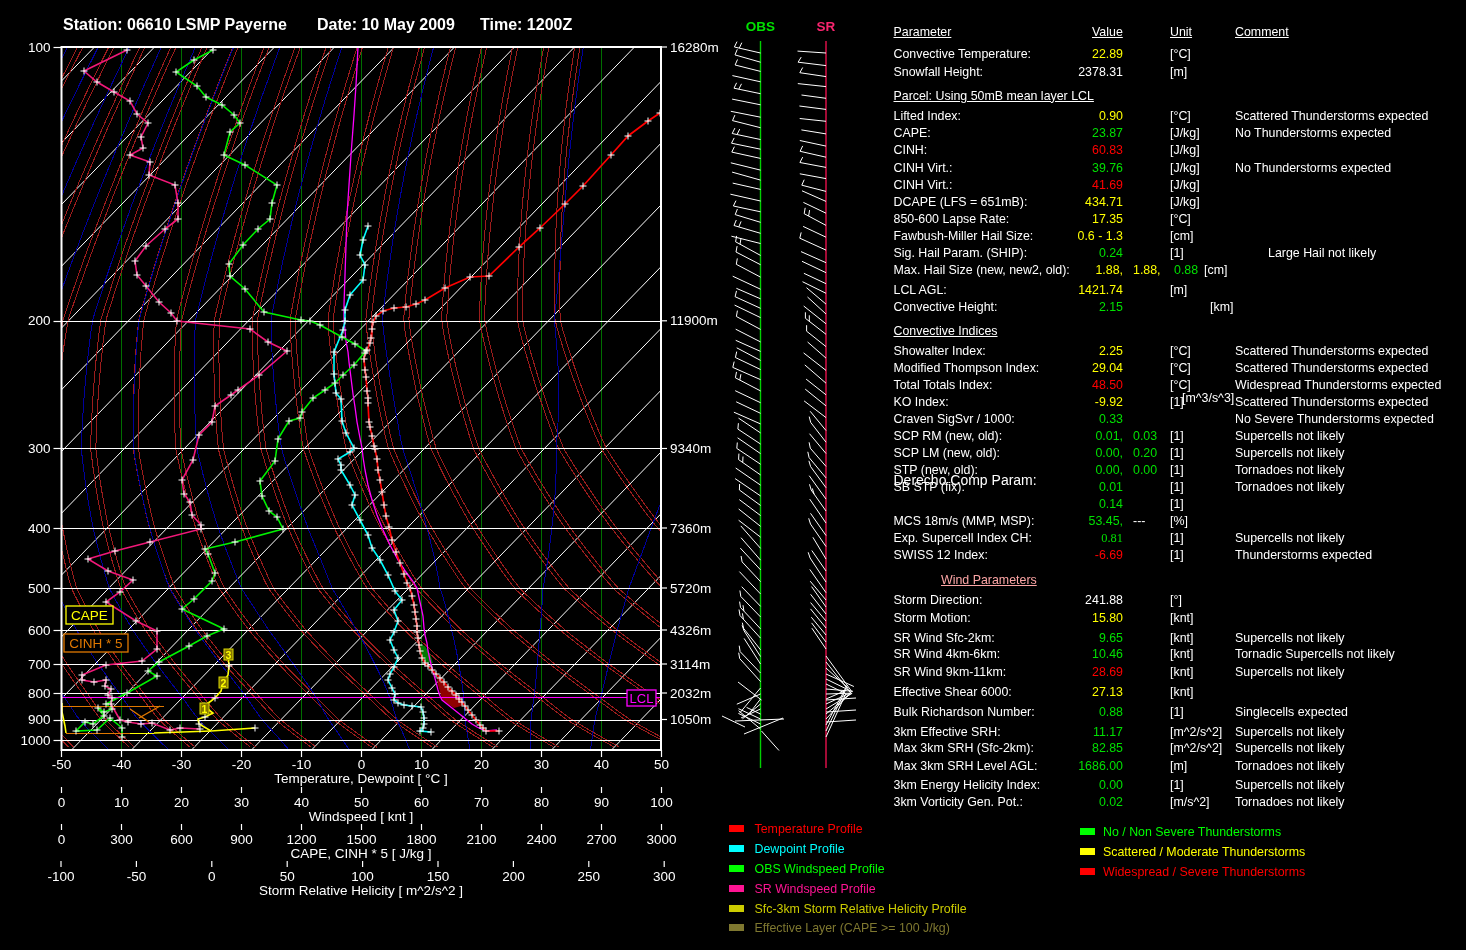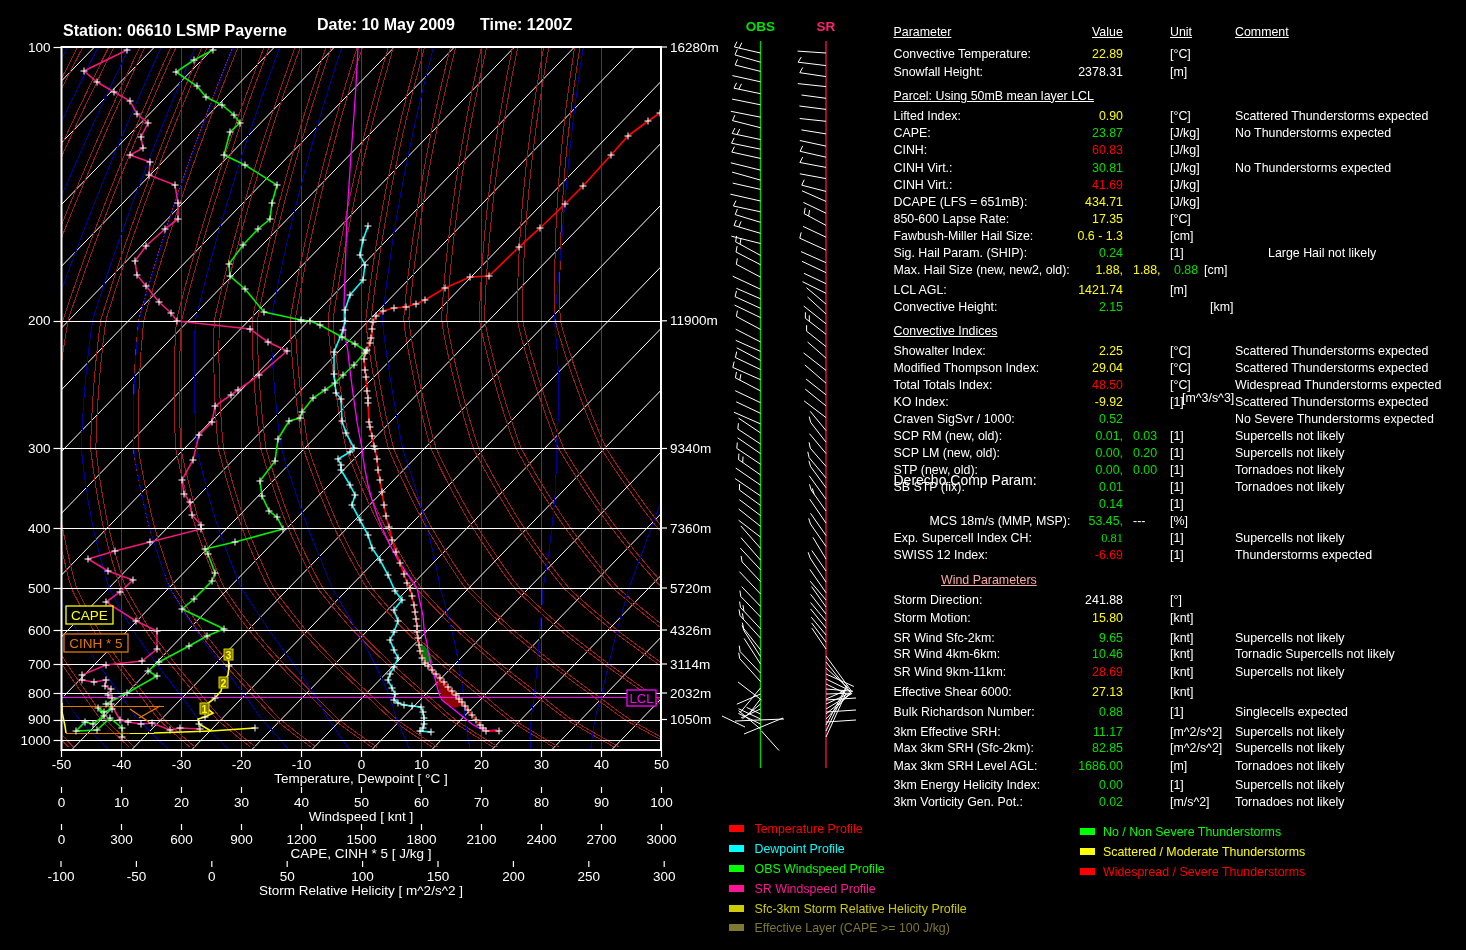--- a/index.html
+++ b/index.html
@@ -280,21 +280,21 @@
 <div style="position:absolute;left:1170px;top:109.3px;color:#FFFFFF;font-size:12.4px;font-weight:normal;white-space:nowrap;">[°C]</div>
 <div style="position:absolute;left:1235px;top:109.3px;color:#FFFFFF;font-size:12.4px;font-weight:normal;white-space:nowrap;">Scattered Thunderstorms expected</div>
 <div style="position:absolute;left:893.5px;top:126.1px;color:#FFFFFF;font-size:12.4px;font-weight:normal;white-space:nowrap;">CAPE:</div>
 <div style="position:absolute;left:1000px;top:126.1px;width:123px;color:#00E000;font-size:12.4px;text-align:right;white-space:nowrap;">23.87</div>
 <div style="position:absolute;left:1170px;top:126.1px;color:#FFFFFF;font-size:12.4px;font-weight:normal;white-space:nowrap;">[J/kg]</div>
 <div style="position:absolute;left:1235px;top:126.1px;color:#FFFFFF;font-size:12.4px;font-weight:normal;white-space:nowrap;">No Thunderstorms expected</div>
 <div style="position:absolute;left:893.5px;top:143.3px;color:#FFFFFF;font-size:12.4px;font-weight:normal;white-space:nowrap;">CINH:</div>
 <div style="position:absolute;left:1000px;top:143.3px;width:123px;color:#FF0000;font-size:12.4px;text-align:right;white-space:nowrap;">60.83</div>
 <div style="position:absolute;left:1170px;top:143.3px;color:#FFFFFF;font-size:12.4px;font-weight:normal;white-space:nowrap;">[J/kg]</div>
 <div style="position:absolute;left:893.5px;top:160.5px;color:#FFFFFF;font-size:12.4px;font-weight:normal;white-space:nowrap;">CINH Virt.:</div>
-<div style="position:absolute;left:1000px;top:160.5px;width:123px;color:#00E000;font-size:12.4px;text-align:right;white-space:nowrap;">30.81</div>
+<div style="position:absolute;left:1000px;top:160.5px;width:123px;color:#00E000;font-size:12.4px;text-align:right;white-space:nowrap;">39.76</div>
 <div style="position:absolute;left:1170px;top:160.5px;color:#FFFFFF;font-size:12.4px;font-weight:normal;white-space:nowrap;">[J/kg]</div>
 <div style="position:absolute;left:1235px;top:160.5px;color:#FFFFFF;font-size:12.4px;font-weight:normal;white-space:nowrap;">No Thunderstorms expected</div>
 <div style="position:absolute;left:893.5px;top:177.7px;color:#FFFFFF;font-size:12.4px;font-weight:normal;white-space:nowrap;">CINH Virt.:</div>
 <div style="position:absolute;left:1000px;top:177.7px;width:123px;color:#FF0000;font-size:12.4px;text-align:right;white-space:nowrap;">41.69</div>
 <div style="position:absolute;left:1170px;top:177.7px;color:#FFFFFF;font-size:12.4px;font-weight:normal;white-space:nowrap;">[J/kg]</div>
 <div style="position:absolute;left:893.5px;top:194.5px;color:#FFFFFF;font-size:12.4px;font-weight:normal;white-space:nowrap;">DCAPE (LFS = 651mB):</div>
 <div style="position:absolute;left:1000px;top:194.5px;width:123px;color:#FFFF00;font-size:12.4px;text-align:right;white-space:nowrap;">434.71</div>
 <div style="position:absolute;left:1170px;top:194.5px;color:#FFFFFF;font-size:12.4px;font-weight:normal;white-space:nowrap;">[J/kg]</div>
 <div style="position:absolute;left:893.5px;top:211.7px;color:#FFFFFF;font-size:12.4px;font-weight:normal;white-space:nowrap;">850-600 Lapse Rate:</div>
 <div style="position:absolute;left:1000px;top:211.7px;width:123px;color:#FFFF00;font-size:12.4px;text-align:right;white-space:nowrap;">17.35</div>
@@ -328,21 +328,21 @@
 <div style="position:absolute;left:1235px;top:360.7px;color:#FFFFFF;font-size:12.4px;font-weight:normal;white-space:nowrap;">Scattered Thunderstorms expected</div>
 <div style="position:absolute;left:893.5px;top:377.7px;color:#FFFFFF;font-size:12.4px;font-weight:normal;white-space:nowrap;">Total Totals Index:</div>
 <div style="position:absolute;left:1000px;top:377.7px;width:123px;color:#FF0000;font-size:12.4px;text-align:right;white-space:nowrap;">48.50</div>
 <div style="position:absolute;left:1170px;top:377.7px;color:#FFFFFF;font-size:12.4px;font-weight:normal;white-space:nowrap;">[°C]</div>
 <div style="position:absolute;left:1235px;top:377.7px;color:#FFFFFF;font-size:12.4px;font-weight:normal;white-space:nowrap;">Widespread Thunderstorms expected</div>
 <div style="position:absolute;left:893.5px;top:394.7px;color:#FFFFFF;font-size:12.4px;font-weight:normal;white-space:nowrap;">KO Index:</div>
 <div style="position:absolute;left:1000px;top:394.7px;width:123px;color:#FFFF00;font-size:12.4px;text-align:right;white-space:nowrap;">-9.92</div>
 <div style="position:absolute;left:1170px;top:394.7px;color:#FFFFFF;font-size:12.4px;font-weight:normal;white-space:nowrap;">[1]</div>
 <div style="position:absolute;left:1235px;top:394.7px;color:#FFFFFF;font-size:12.4px;font-weight:normal;white-space:nowrap;">Scattered Thunderstorms expected</div>
 <div style="position:absolute;left:893.5px;top:411.7px;color:#FFFFFF;font-size:12.4px;font-weight:normal;white-space:nowrap;">Craven SigSvr / 1000:</div>
-<div style="position:absolute;left:1000px;top:411.7px;width:123px;color:#00E000;font-size:12.4px;text-align:right;white-space:nowrap;">0.52</div>
+<div style="position:absolute;left:1000px;top:411.7px;width:123px;color:#00E000;font-size:12.4px;text-align:right;white-space:nowrap;">0.33</div>
 <div style="position:absolute;left:1170px;top:391px;color:#FFFFFF;font-size:12.4px;font-weight:normal;white-space:nowrap;padding-left:12px;">[m^3/s^3]</div>
 <div style="position:absolute;left:1235px;top:411.7px;color:#FFFFFF;font-size:12.4px;font-weight:normal;white-space:nowrap;">No Severe Thunderstorms expected</div>
 <div style="position:absolute;left:893.5px;top:428.7px;color:#FFFFFF;font-size:12.4px;font-weight:normal;white-space:nowrap;">SCP RM (new, old):</div>
 <div style="position:absolute;left:1000px;top:428.7px;width:123px;color:#00E000;font-size:12.4px;text-align:right;white-space:nowrap;">0.01,</div>
 <div style="position:absolute;left:1133px;top:428.7px;color:#00E000;font-size:12.4px;font-weight:normal;white-space:nowrap;">0.03</div>
 <div style="position:absolute;left:1170px;top:428.7px;color:#FFFFFF;font-size:12.4px;font-weight:normal;white-space:nowrap;">[1]</div>
 <div style="position:absolute;left:1235px;top:428.7px;color:#FFFFFF;font-size:12.4px;font-weight:normal;white-space:nowrap;">Supercells not likely</div>
 <div style="position:absolute;left:893.5px;top:445.7px;color:#FFFFFF;font-size:12.4px;font-weight:normal;white-space:nowrap;">SCP LM (new, old):</div>
 <div style="position:absolute;left:1000px;top:445.7px;width:123px;color:#00E000;font-size:12.4px;text-align:right;white-space:nowrap;">0.00,</div>
 <div style="position:absolute;left:1133px;top:445.7px;color:#00E000;font-size:12.4px;font-weight:normal;white-space:nowrap;">0.20</div>
@@ -353,21 +353,21 @@
 <div style="position:absolute;left:1133px;top:462.7px;color:#00E000;font-size:12.4px;font-weight:normal;white-space:nowrap;">0.00</div>
 <div style="position:absolute;left:1170px;top:462.7px;color:#FFFFFF;font-size:12.4px;font-weight:normal;white-space:nowrap;">[1]</div>
 <div style="position:absolute;left:1235px;top:462.7px;color:#FFFFFF;font-size:12.4px;font-weight:normal;white-space:nowrap;">Tornadoes not likely</div>
 <div style="position:absolute;left:893.5px;top:479.7px;color:#FFFFFF;font-size:12.4px;font-weight:normal;white-space:nowrap;">SB STP (fix):</div>
 <div style="position:absolute;left:1000px;top:479.7px;width:123px;color:#00E000;font-size:12.4px;text-align:right;white-space:nowrap;">0.01</div>
 <div style="position:absolute;left:1170px;top:479.7px;color:#FFFFFF;font-size:12.4px;font-weight:normal;white-space:nowrap;">[1]</div>
 <div style="position:absolute;left:1235px;top:479.7px;color:#FFFFFF;font-size:12.4px;font-weight:normal;white-space:nowrap;">Tornadoes not likely</div>
 <div style="position:absolute;left:893.5px;top:472px;color:#FFFFFF;font-size:14px;font-weight:normal;white-space:nowrap;">Derecho Comp Param:</div>
 <div style="position:absolute;left:1000px;top:496.7px;width:123px;color:#00E000;font-size:12.4px;text-align:right;white-space:nowrap;">0.14</div>
 <div style="position:absolute;left:1170px;top:496.7px;color:#FFFFFF;font-size:12.4px;font-weight:normal;white-space:nowrap;">[1]</div>
-<div style="position:absolute;left:893.5px;top:513.7px;color:#FFFFFF;font-size:12.4px;font-weight:normal;white-space:nowrap;margin-left:36px;">MCS 18m/s (MMP, MSP):</div>
+<div style="position:absolute;left:893.5px;top:513.7px;color:#FFFFFF;font-size:12.4px;font-weight:normal;white-space:nowrap;">MCS 18m/s (MMP, MSP):</div>
 <div style="position:absolute;left:1000px;top:513.7px;width:123px;color:#00E000;font-size:12.4px;text-align:right;white-space:nowrap;">53.45,</div>
 <div style="position:absolute;left:1133px;top:513.7px;color:#FFFFFF;font-size:12.4px;font-weight:normal;white-space:nowrap;">---</div>
 <div style="position:absolute;left:1170px;top:513.7px;color:#FFFFFF;font-size:12.4px;font-weight:normal;white-space:nowrap;">[%]</div>
 <div style="position:absolute;left:893.5px;top:530.7px;color:#FFFFFF;font-size:12.4px;font-weight:normal;white-space:nowrap;">Exp. Supercell Index CH:</div>
 <div style="position:absolute;left:1000px;top:530.7px;width:123px;color:#00E000;font-size:12.4px;text-align:right;white-space:nowrap;font-family:Liberation Serif, serif;">0.81</div>
 <div style="position:absolute;left:1170px;top:530.7px;color:#FFFFFF;font-size:12.4px;font-weight:normal;white-space:nowrap;">[1]</div>
 <div style="position:absolute;left:1235px;top:530.7px;color:#FFFFFF;font-size:12.4px;font-weight:normal;white-space:nowrap;">Supercells not likely</div>
 <div style="position:absolute;left:893.5px;top:547.7px;color:#FFFFFF;font-size:12.4px;font-weight:normal;white-space:nowrap;">SWISS 12 Index:</div>
 <div style="position:absolute;left:1000px;top:547.7px;width:123px;color:#FF0000;font-size:12.4px;text-align:right;white-space:nowrap;">-6.69</div>
 <div style="position:absolute;left:1170px;top:547.7px;color:#FFFFFF;font-size:12.4px;font-weight:normal;white-space:nowrap;">[1]</div>
@@ -429,15 +429,15 @@
 <div style="position:absolute;left:729px;top:904.5px;width:15px;height:7px;background:#CCCC00"></div>
 <div style="position:absolute;left:754.5px;top:901.7px;color:#CCCC00;font-size:12.4px;font-weight:normal;white-space:nowrap;">Sfc-3km Storm Relative Helicity Profile</div>
 <div style="position:absolute;left:729px;top:923.5px;width:15px;height:7px;background:#7F7830"></div>
 <div style="position:absolute;left:754.5px;top:920.7px;color:#7F7830;font-size:12.4px;font-weight:normal;white-space:nowrap;">Effective Layer (CAPE &gt;= 100 J/kg)</div>
 <div style="position:absolute;left:1080px;top:828px;width:15px;height:7px;background:#00FF00"></div>
 <div style="position:absolute;left:1103px;top:825.2px;color:#00FF00;font-size:12.4px;font-weight:normal;white-space:nowrap;">No / Non Severe Thunderstorms</div>
 <div style="position:absolute;left:1080px;top:848px;width:15px;height:7px;background:#FFFF00"></div>
 <div style="position:absolute;left:1103px;top:845.2px;color:#FFFF00;font-size:12.4px;font-weight:normal;white-space:nowrap;">Scattered / Moderate Thunderstorms</div>
 <div style="position:absolute;left:1080px;top:868px;width:15px;height:7px;background:#FF0000"></div>
 <div style="position:absolute;left:1103px;top:865.2px;color:#FF0000;font-size:12.4px;font-weight:normal;white-space:nowrap;">Widespread / Severe Thunderstorms</div>
-<div style="position:absolute;left:63px;top:16.2px;color:#FFFFFF;font-size:16px;font-weight:bold;white-space:nowrap;margin-top:6px;">Station: 06610 LSMP Payerne</div>
+<div style="position:absolute;left:63px;top:16.2px;color:#FFFFFF;font-size:16px;font-weight:bold;white-space:nowrap;">Station: 06610 LSMP Payerne</div>
 <div style="position:absolute;left:317px;top:16.2px;color:#FFFFFF;font-size:16px;font-weight:bold;white-space:nowrap;">Date: 10 May 2009</div>
 <div style="position:absolute;left:480px;top:16.2px;color:#FFFFFF;font-size:16px;font-weight:bold;white-space:nowrap;">Time: 1200Z</div>
 </div>
 </body></html>

